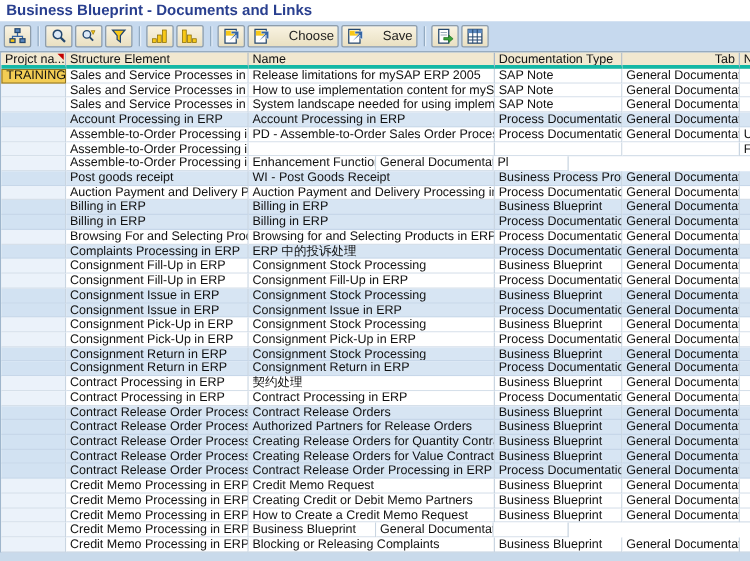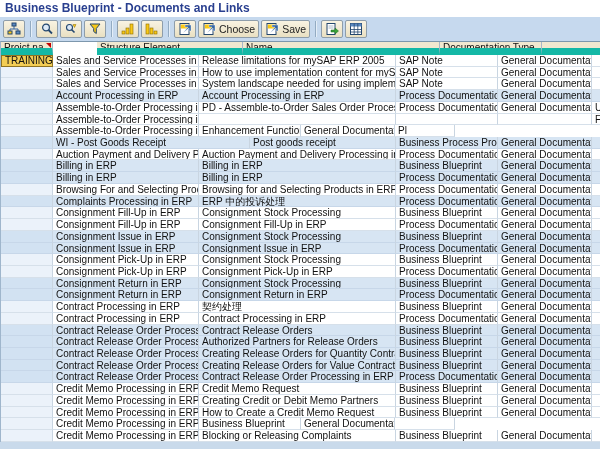--- a/index.html
+++ b/index.html
@@ -12,37 +12,37 @@
     height:17px;line-height:17px;padding-left:5px;
     font-size:12px;font-weight:bold;color:#293F8F;background:#fff;
   }
   
   .toolbar{
     height:24px;background:#C6D9EE;border-bottom:1px solid #9FB6CC;
     display:flex;align-items:center;padding:0 3px;gap:2px;
   }
   .tbtn{
     height:18px;min-width:18px;box-sizing:border-box;
-    display:flex;align-items:center;justify-content:flex-end;gap:3px;
+    display:flex;align-items:center;justify-content:flex-end;gap:15px;
     background:linear-gradient(#F9F3E2,#E9E0C2);
     border:1px solid #8E9DAA;border-radius:2px;padding:0 3px;cursor:default;
   }
   .tbtn .lbl{font-size:10.5px;color:#222;line-height:16px;white-space:nowrap;}
   .sep{width:1px;height:16px;background:#93ABC2;margin:0 3px;box-shadow:1px 0 0 #E4EEF8;}
   .icon{display:block;}
   
   .grid{
     position:absolute;top:41px;left:0;width:600px;height:400px;
     border-left:1px solid #9FB6CC;border-top:1px solid #7D97AD;border-bottom:1px solid #7D97AD;
     overflow:hidden;background:#fff;box-sizing:content-box;
   }
   .grid-header{display:flex;height:13px;}
   .hcell{
     position:relative;box-sizing:border-box;height:13px;line-height:12px;
-    background:#F1E8D0;border-right:1px solid #A8B8C8;border-bottom:7px solid #14b8a6;
+    background:#F1E8D0;border-right:1px solid #A8B8C8;border-bottom:3px solid #14b8a6;
     font-size:10px;color:#111;padding:0 3px;white-space:nowrap;overflow:hidden;flex:none;
   }
   .sort-tri{
     position:absolute;top:1px;right:1px;width:0;height:0;
     border-left:5px solid transparent;border-top:5px solid #C40000;
   }
   .grid-body{height:387px;overflow:hidden;}
   .grid-row{display:flex;height:11.727px;box-sizing:border-box;}
   .cell{
     box-sizing:border-box;height:100%;flex:none;
@@ -57,21 +57,21 @@
   .c-project{width:52px;}
   .c-structure{width:146px;}
   .c-name{width:197px;}
   .c-doc_type{width:102px;}
   .c-tab{width:94px;}
   .c-last{width:60px;}
   .cell.selected{
     background:#F3CD54 !important;border:1px solid #8F7322;line-height:10px;
   }
   .h-project{width:52px;}
-  .h-structure{width:146px;margin-left:44px;}
+  .h-structure{width:146px;}
   .h-name{width:197px;}
   .h-doc_type{width:102px;}
   .h-tab{width:94px;text-align:right;}
   .h-last{width:60px;}
   
   .bottomstrip{position:absolute;left:0;top:442px;width:600px;height:7px;background:#C9DAEB;}
 </style>
 </head>
 <body>
 
@@ -230,22 +230,22 @@
         </div>
         <div class="grid-row shade-w">
           <div class="cell c-project"></div>
           <div class="cell c-structure">Assemble-to-Order Processing in ERP</div>
           <div class="cell c-doc_type">Enhancement Functional Sp</div>
           <div class="cell c-tab">General Documentation</div>
           <div class="cell c-last">Pl</div>
         </div>
         <div class="grid-row shade-b">
           <div class="cell c-project"></div>
+          <div class="cell c-structure">Post goods receipt</div>
           <div class="cell c-name">WI - Post Goods Receipt</div>
-          <div class="cell c-structure">Post goods receipt</div>
           <div class="cell c-doc_type">Business Process Procedur</div>
           <div class="cell c-tab">General Documentation</div>
           <div class="cell c-last"></div>
         </div>
         <div class="grid-row shade-w">
           <div class="cell c-project"></div>
           <div class="cell c-structure">Auction Payment and Delivery Processing in ERP</div>
           <div class="cell c-name">Auction Payment and Delivery Processing in ERP E-</div>
           <div class="cell c-doc_type">Process Documentation</div>
           <div class="cell c-tab">General Documentation</div>

